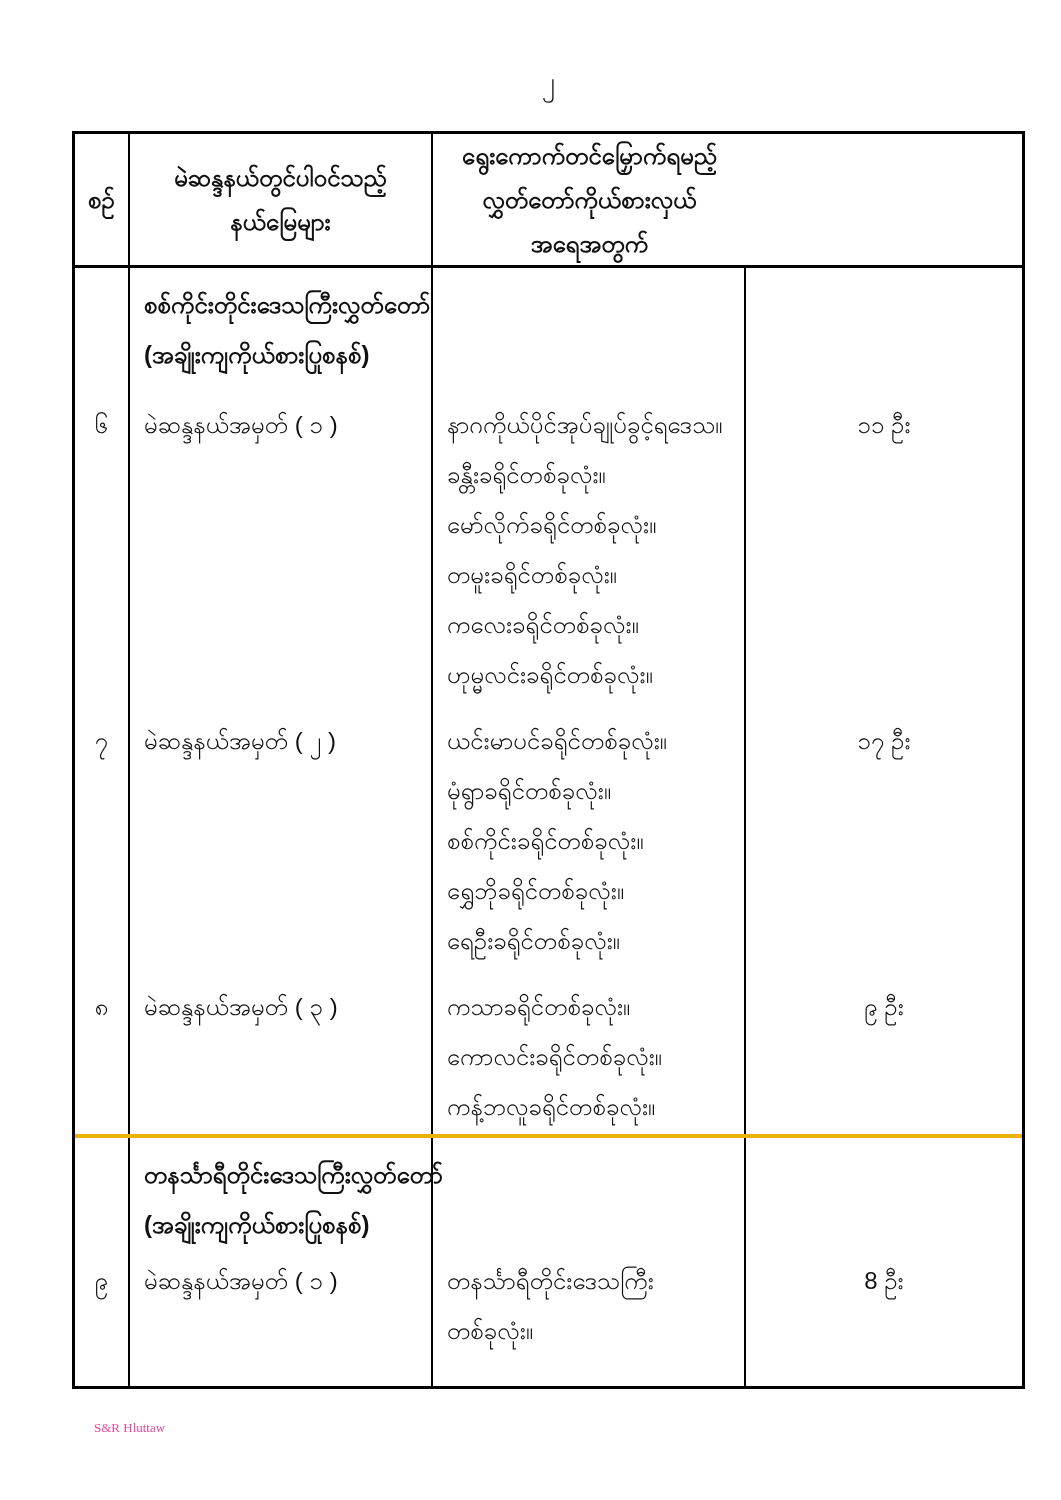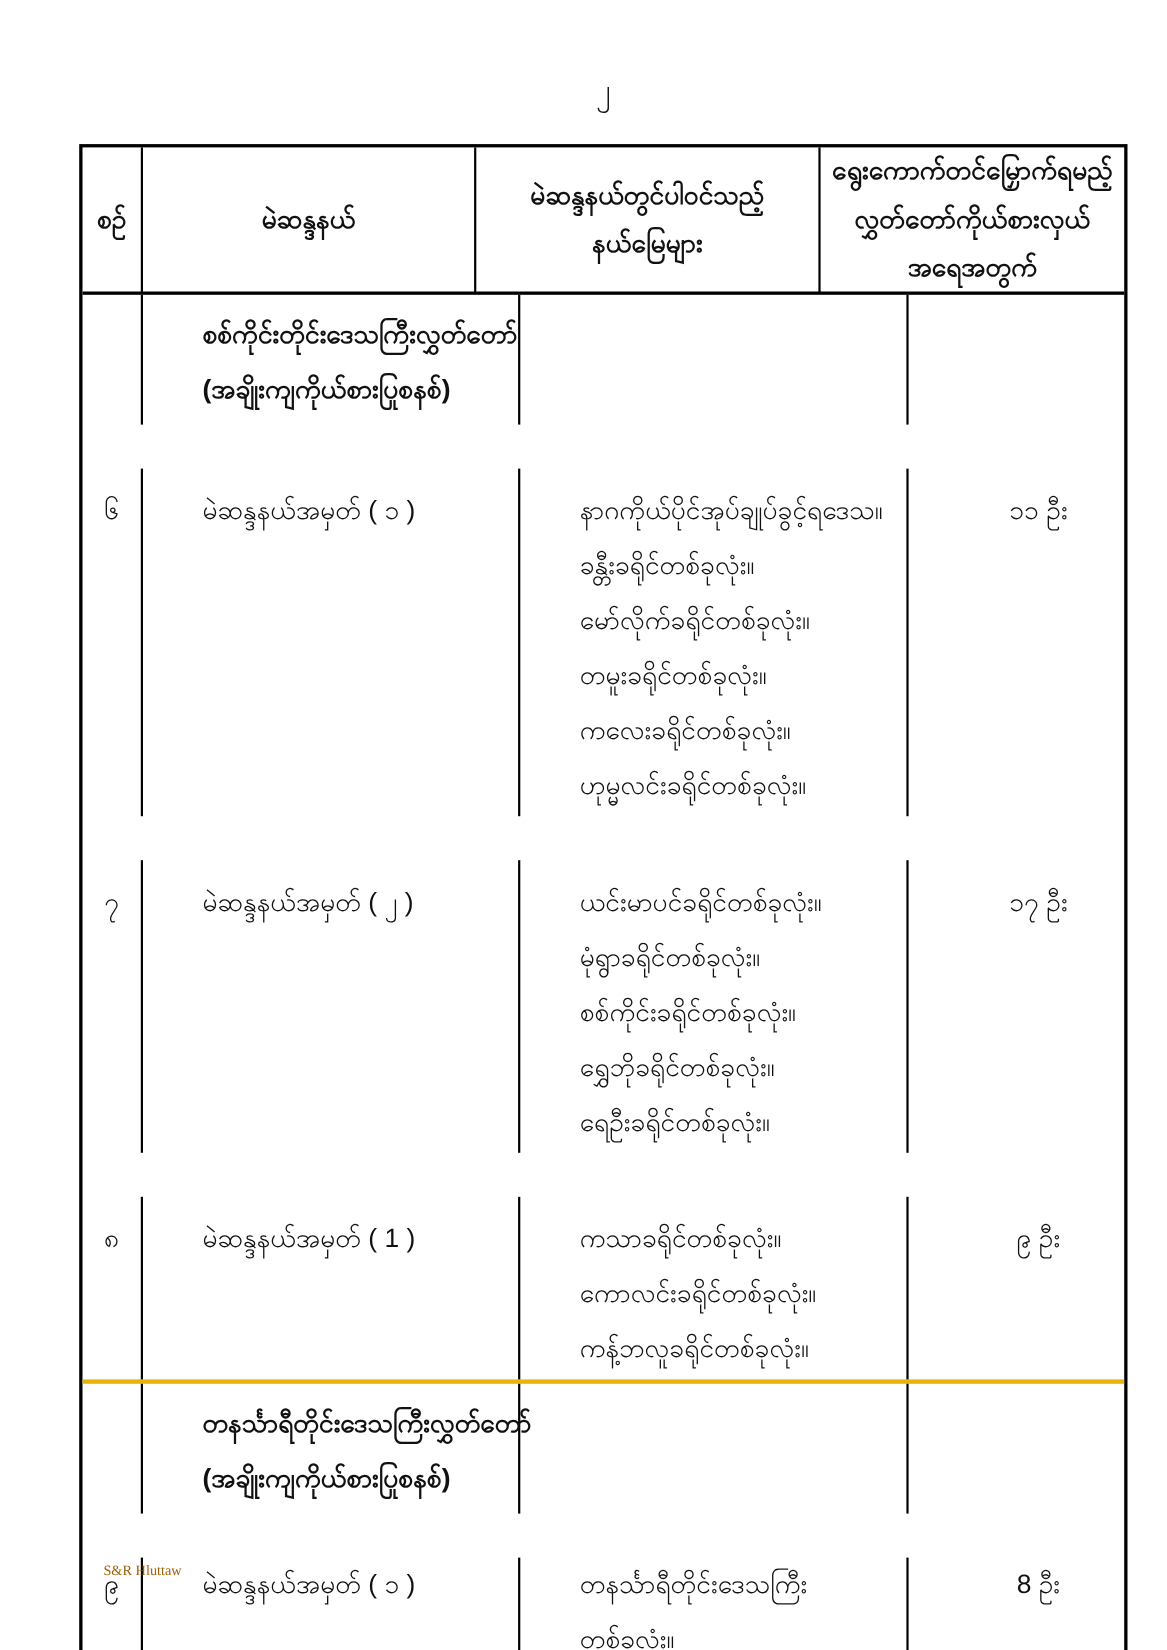--- a/index.html
+++ b/index.html
@@ -42,54 +42,51 @@
     justify-content: center;
     align-items: center;
     text-align: center;
     font-weight: bold;
     font-size: 24px;
     line-height: 44px;
     white-space: nowrap;
   }
   .hc:not(:last-child) { border-right: 2px solid #000; }
   
-  .section { display: grid; grid-template-columns: 55px 303px 313px 1fr; gap: 40px; }
+  .section { display: grid; grid-template-columns: 55px 303px 313px 1fr; }
   .section + .section { border-top: 4px solid #eab308; }
   .cell { font-size: 24px; line-height: 50px; }
   .c1, .c2, .c3 { border-right: 2px solid #000; }
   .c1 { text-align: center; }
   .c2, .c3 { padding-left: 14px; white-space: nowrap; }
   .c4 { text-align: center; }
   .title-cell { padding-top: 12px; padding-bottom: 6px; font-weight: bold; }
   .drow-pad { padding-top: 14px; padding-bottom: 2px; }
   .area-line { white-space: nowrap; }
   .footer {
     position: absolute;
     left: 94px;
     top: 1420px;
     font-family: "Liberation Serif", serif;
     font-size: 13px;
-    color: #a16207;
+    color: #ec4899;
   }
 </style>
 </head>
 <body>
 
 <div class="page">
 
   <div class="page-number">၂</div>
 
   <div class="tbl">
 
     <div class="grid-row hrow">
       <div class="hc">
         <div>စဉ်</div>
-      </div>
-      <div class="hc">
-        <div>မဲဆန္ဒနယ်</div>
       </div>
       <div class="hc">
         <div>မဲဆန္ဒနယ်တွင်ပါဝင်သည့်</div>
         <div>နယ်မြေများ</div>
       </div>
       <div class="hc">
         <div>ရွေးကောက်တင်မြှောက်ရမည့်</div>
         <div>လွှတ်တော်ကိုယ်စားလှယ်</div>
         <div>အရေအတွက်</div>
       </div>
@@ -122,21 +119,21 @@
       <div class="cell c3 drow-pad">
         <div class="area-line">ယင်းမာပင်ခရိုင်တစ်ခုလုံး။</div>
         <div class="area-line">မုံရွာခရိုင်တစ်ခုလုံး။</div>
         <div class="area-line">စစ်ကိုင်းခရိုင်တစ်ခုလုံး။</div>
         <div class="area-line">ရွှေဘိုခရိုင်တစ်ခုလုံး။</div>
         <div class="area-line">ရေဦးခရိုင်တစ်ခုလုံး။</div>
       </div>
       <div class="cell c4 drow-pad">၁၇ ဦး</div>
 
       <div class="cell c1 drow-pad">၈</div>
-      <div class="cell c2 drow-pad">မဲဆန္ဒနယ်အမှတ် ( 1 )</div>
+      <div class="cell c2 drow-pad">မဲဆန္ဒနယ်အမှတ် ( ၃ )</div>
       <div class="cell c3 drow-pad">
         <div class="area-line">ကသာခရိုင်တစ်ခုလုံး။</div>
         <div class="area-line">ကောလင်းခရိုင်တစ်ခုလုံး။</div>
         <div class="area-line">ကန့်ဘလူခရိုင်တစ်ခုလုံး။</div>
       </div>
       <div class="cell c4 drow-pad">၉ ဦး</div>
     </div>
 
     <div class="section">
 

